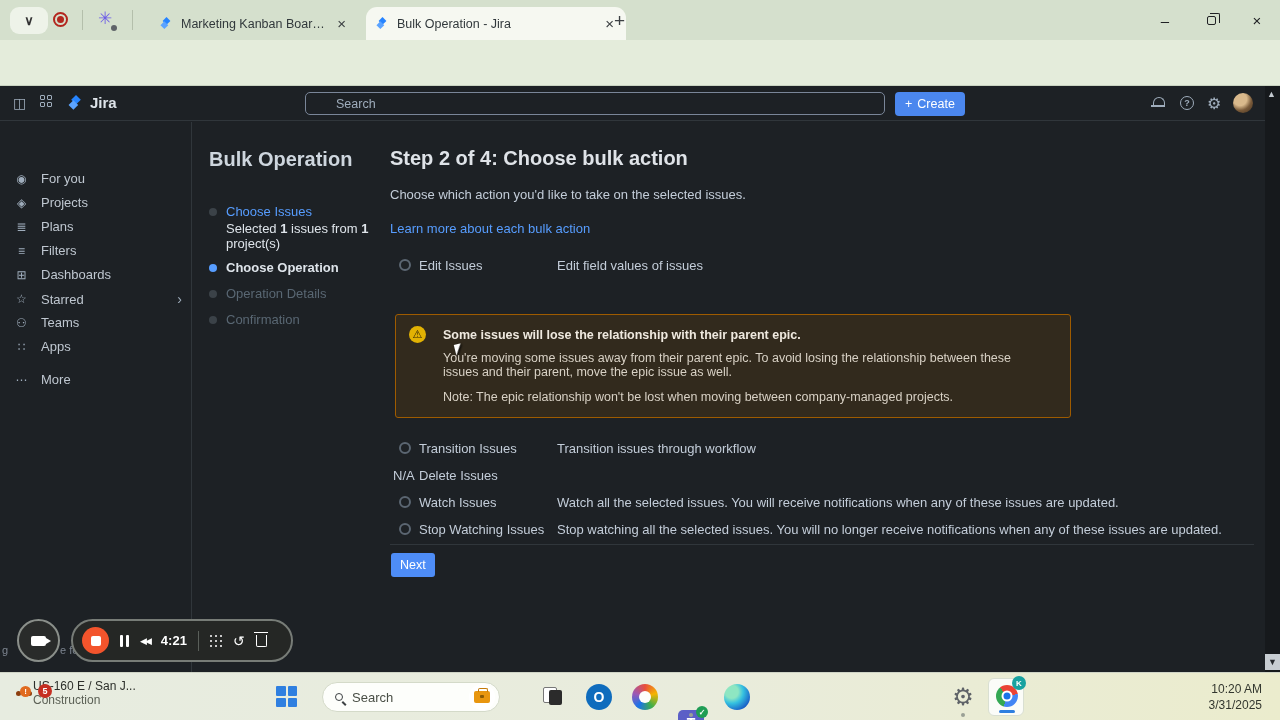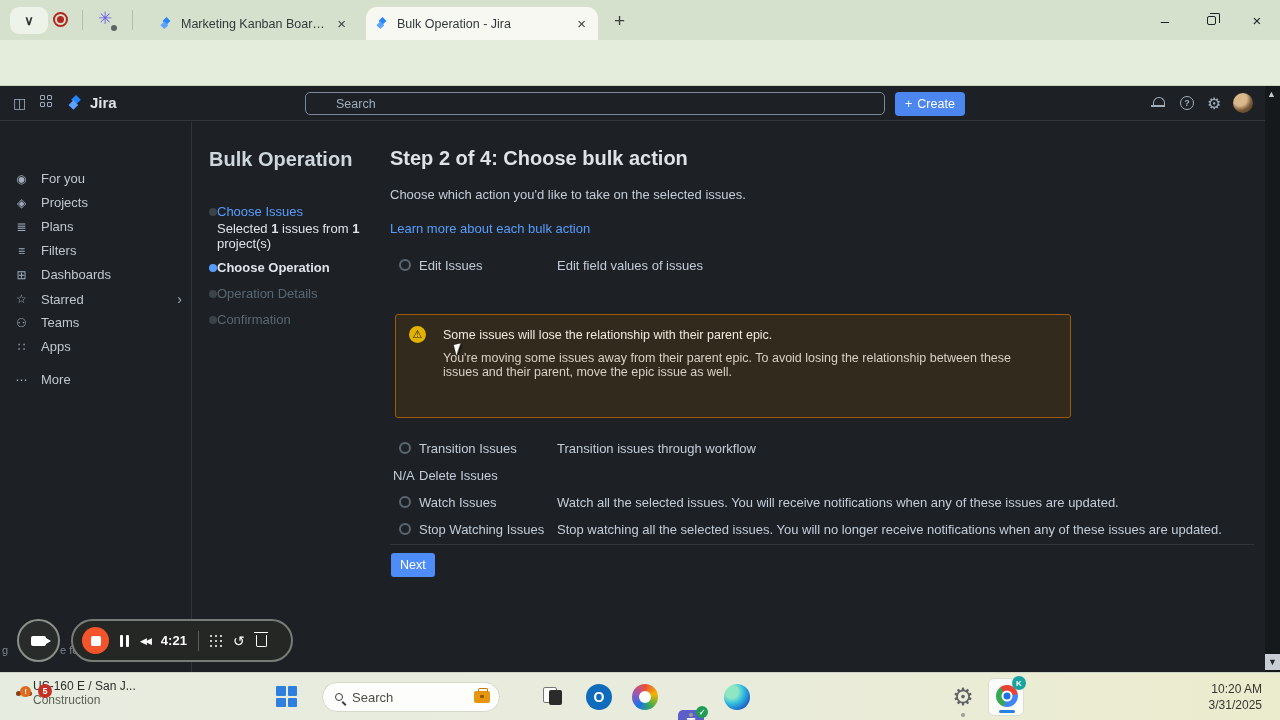--- a/index.html
+++ b/index.html
@@ -13,21 +13,21 @@
   .tab-search-btn{position:absolute;left:10px;top:7px;width:38px;height:27px;background:#eef3e9;border-radius:9px;
     display:flex;align-items:center;justify-content:center;font-size:13px;color:#333;font-weight:bold}
   .rec-ring{position:absolute;left:53px;top:12px;width:15px;height:15px;border:2px solid #b3261e;border-radius:50%;
     display:flex;align-items:center;justify-content:center}
   .rec-ring i{width:7px;height:7px;border-radius:50%;background:#b3261e}
   .strip-div{position:absolute;top:10px;width:1px;height:20px;background:#b4bfab}
   .ext-asterisk{position:absolute;left:98px;top:8px;font-size:17px;color:#6c5ce7}
   .ext-asterisk i{position:absolute;right:-5px;bottom:-2px;width:6px;height:6px;border-radius:50%;background:#5f6368;font-style:normal}
   .tab{position:absolute;top:7px;height:33px;display:flex;align-items:center;gap:8px;padding:0 10px;font-size:12.5px;color:#31383b}
   .tab.inactive{left:150px;width:208px}
-  .tab.active{left:366px;width:232px;background:#f6f8f1;border-radius:11px 11px 0 0}
+  .tab.active{left:366px;width:260px;background:#f6f8f1;border-radius:11px 11px 0 0}
   .tab .title{white-space:nowrap;overflow:hidden;text-overflow:ellipsis;flex:1}
   .tab .x{font-size:15px;color:#3c4043;padding:0 2px}
   .newtab{position:absolute;left:614px;top:10px;font-size:19px;color:#3c4043}
   .win-ctrl{position:absolute;top:0;height:40px;display:flex;align-items:center;justify-content:center;width:46px;color:#202124;font-size:15px}
   .restore-box{width:9px;height:9px;border:1.5px solid #202124;border-radius:2px;position:relative}
   .restore-box::before{content:"";position:absolute;left:2px;top:-4px;width:9px;height:9px;border:1.5px solid #202124;border-left:none;border-bottom:none;border-radius:0 2px 0 0}
   .navbtn{position:absolute;top:52px;font-size:17px;color:#3c4043}
   .navbtn.dis{color:#9aa0a6}
   .urlbar{position:absolute;left:124px;top:49px;width:912px;height:28px;background:#f3f7ee;border-radius:14px;
     display:flex;align-items:center;padding:0 12px;gap:10px}
@@ -66,41 +66,41 @@
     font-size:9px;color:#9fadbc;font-weight:bold}
   .javatar{position:absolute;left:1233px;top:7px;width:20px;height:20px;border-radius:50%;
     background:radial-gradient(circle at 35% 30%,#d9b98c 0 35%,#7a5b3a 60%,#3d2c1c)}
   
   .jsidebar{position:absolute;top:36px;left:0;width:192px;bottom:0;border-right:1px solid #30363b}
   .side-item{position:absolute;left:14px;display:flex;align-items:center;gap:12px;color:#bfc7d0;font-size:13px;width:168px}
   .side-item .g{width:15px;text-align:center;color:#9fadbc;font-size:12px}
   .side-item .chev{margin-left:auto;color:#9fadbc;font-size:14px}
   
   .page-title{position:absolute;left:209px;top:62px;font-size:20px;font-weight:bold;color:#ced6de}
-  .step{position:absolute;left:209px;display:flex;font-size:13px;align-items:flex-start}
+  .step{position:absolute;left:209px;display:flex;gap:9px;font-size:13px;align-items:flex-start}
   .dot{width:8px;height:8px;border-radius:50%;background:#3b4248;margin-top:4px;flex:none}
   .dot.blue{background:#579dff}
   .step .lbl{line-height:15px}
   .link-blue{color:#579dff}
   .step-sub{color:#dee4ea;width:150px;margin-top:2px}
   .muted{color:#596773}
   .main-head{position:absolute;left:390px;top:61px;font-size:20px;font-weight:bold;color:#dfe3e8}
   .intro{position:absolute;left:390px;top:101px;font-size:13px;color:#c3cdd9}
   .learn{position:absolute;left:390px;top:135px;font-size:13px;color:#579dff}
   .opt-row{position:absolute;left:390px;right:30px;height:20px;font-size:13px}
   .radio{position:absolute;left:9px;top:1px;width:12px;height:12px;border-radius:50%;border:2px solid #5b6672;background:transparent}
   .radio.sel{border-color:#579dff}
   .radio.sel::after{content:"";position:absolute;left:2px;top:2px;width:4px;height:4px;border-radius:50%;background:#579dff}
   .opt-label{position:absolute;left:29px;color:#c3cdd9}
   .opt-desc{position:absolute;left:167px;color:#c3cdd9}
   .na-tag{position:absolute;left:3px;color:#c3cdd9}
   .warnbox{position:absolute;left:395px;width:676px;top:228px;height:104px;background:#322a1d;border:1px solid #9e5b00;border-radius:3px}
   .warn-ico{position:absolute;left:13px;top:11px;width:17px;height:17px;border-radius:50%;background:#e2b203;color:#2e2309;
     display:flex;align-items:center;justify-content:center;font-size:11px}
-  .warn-title{position:absolute;left:47px;top:13px;font-size:12.5px;font-weight:normal;color:#efe9df}
+  .warn-title{position:absolute;left:47px;top:13px;font-size:12.5px;font-weight:bold;color:#efe9df}
   .warn-body{position:absolute;left:47px;top:36px;width:600px;font-size:12.5px;color:#d8d1c5;line-height:14px}
   .warn-note{position:absolute;left:47px;top:75px;width:600px;font-size:12.5px;color:#d8d1c5}
   .divider{position:absolute;left:390px;right:26px;top:458px;height:1px;background:#30363b}
   .next-btn{position:absolute;left:391px;top:467px;background:#4e8df7;color:#fff;border:none;border-radius:3px;
     font-size:12.5px;padding:5px 9px;font-family:inherit}
   .frag{position:absolute;font-size:11px;color:#7d8590}
   
   .scroll{position:absolute;right:0;top:0;width:15px;bottom:0;background:#16191c}
   .scroll .up{position:absolute;top:3px;left:2px;color:#c3c9cf;font-size:9px}
   .scroll .dn{position:absolute;bottom:2px;left:0;width:15px;height:16px;background:#c7cdd2;color:#24282c;font-size:9px;text-align:center;line-height:16px}
@@ -343,20 +343,21 @@
     <div class="opt-row" style="top:172px">
       <span class="radio"></span>
       <span class="opt-label">Edit Issues</span>
       <span class="opt-desc">Edit field values of issues</span>
     </div>
 
     <div class="warnbox">
       <span class="warn-ico">⚠</span>
       <div class="warn-title">Some issues will lose the relationship with their parent epic.</div>
       <div class="warn-body">You're moving some issues away from their parent epic. To avoid losing the relationship between these issues and their parent, move the epic issue as well.</div>
+      <div class="warn-note">Note: The epic relationship won't be lost when moving between company-managed projects.</div>
     </div>
 
     <div class="opt-row" style="top:355px">
       <span class="radio"></span>
       <span class="opt-label">Transition Issues</span>
       <span class="opt-desc">Transition issues through workflow</span>
     </div>
     <div class="opt-row" style="top:382px">
       <span class="na-tag">N/A</span>
       <span class="opt-label">Delete Issues</span>

